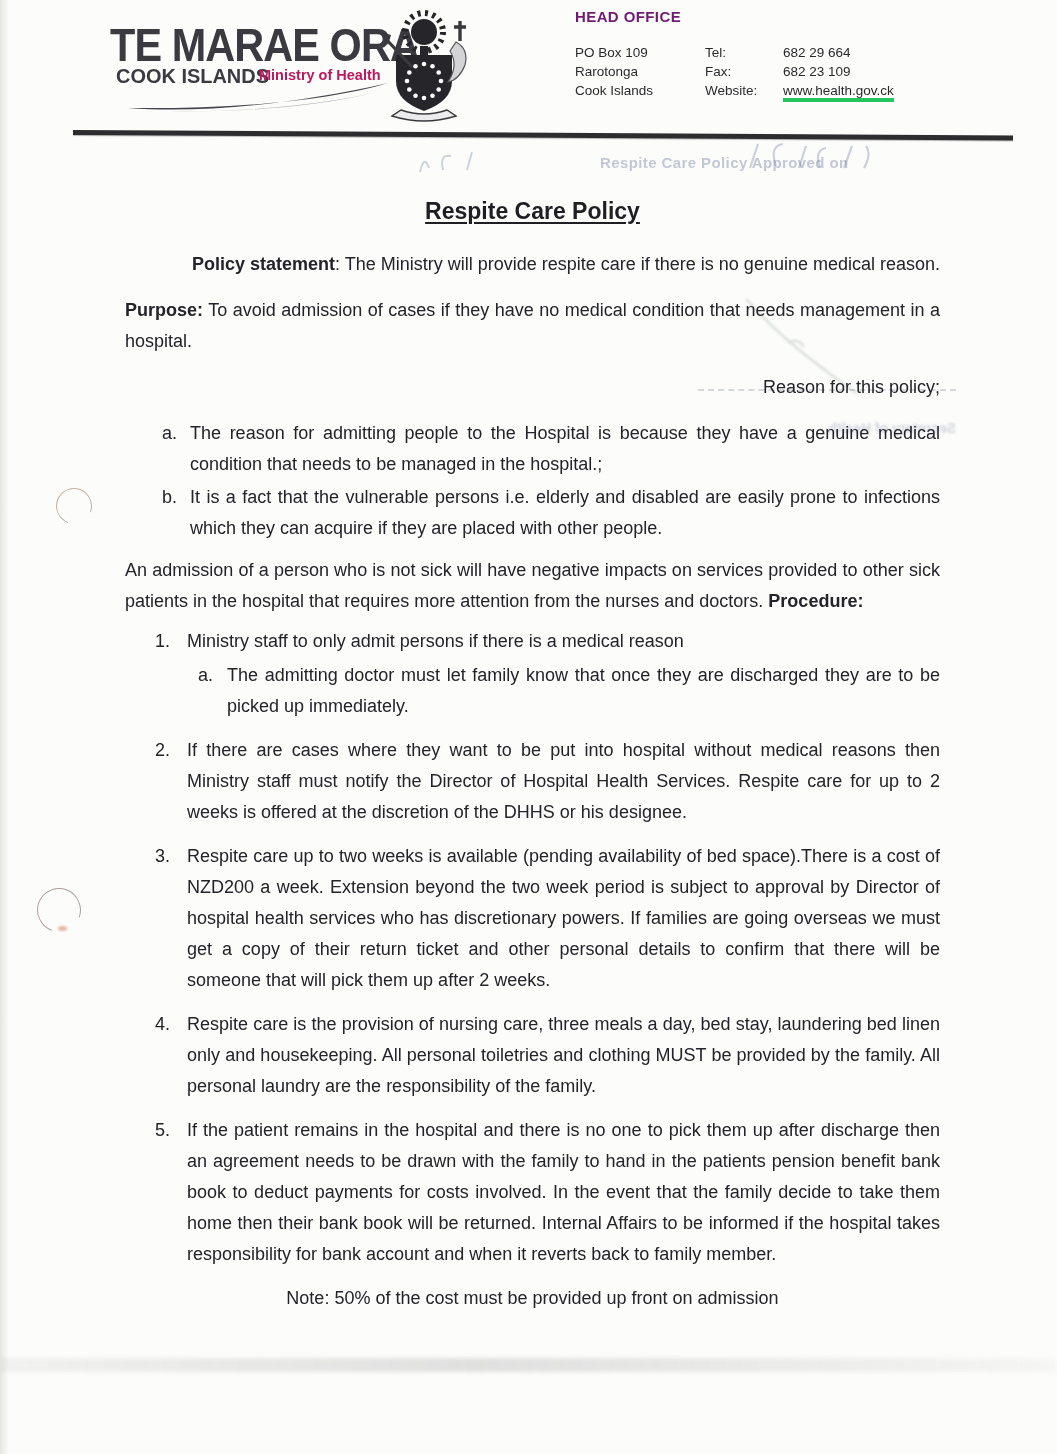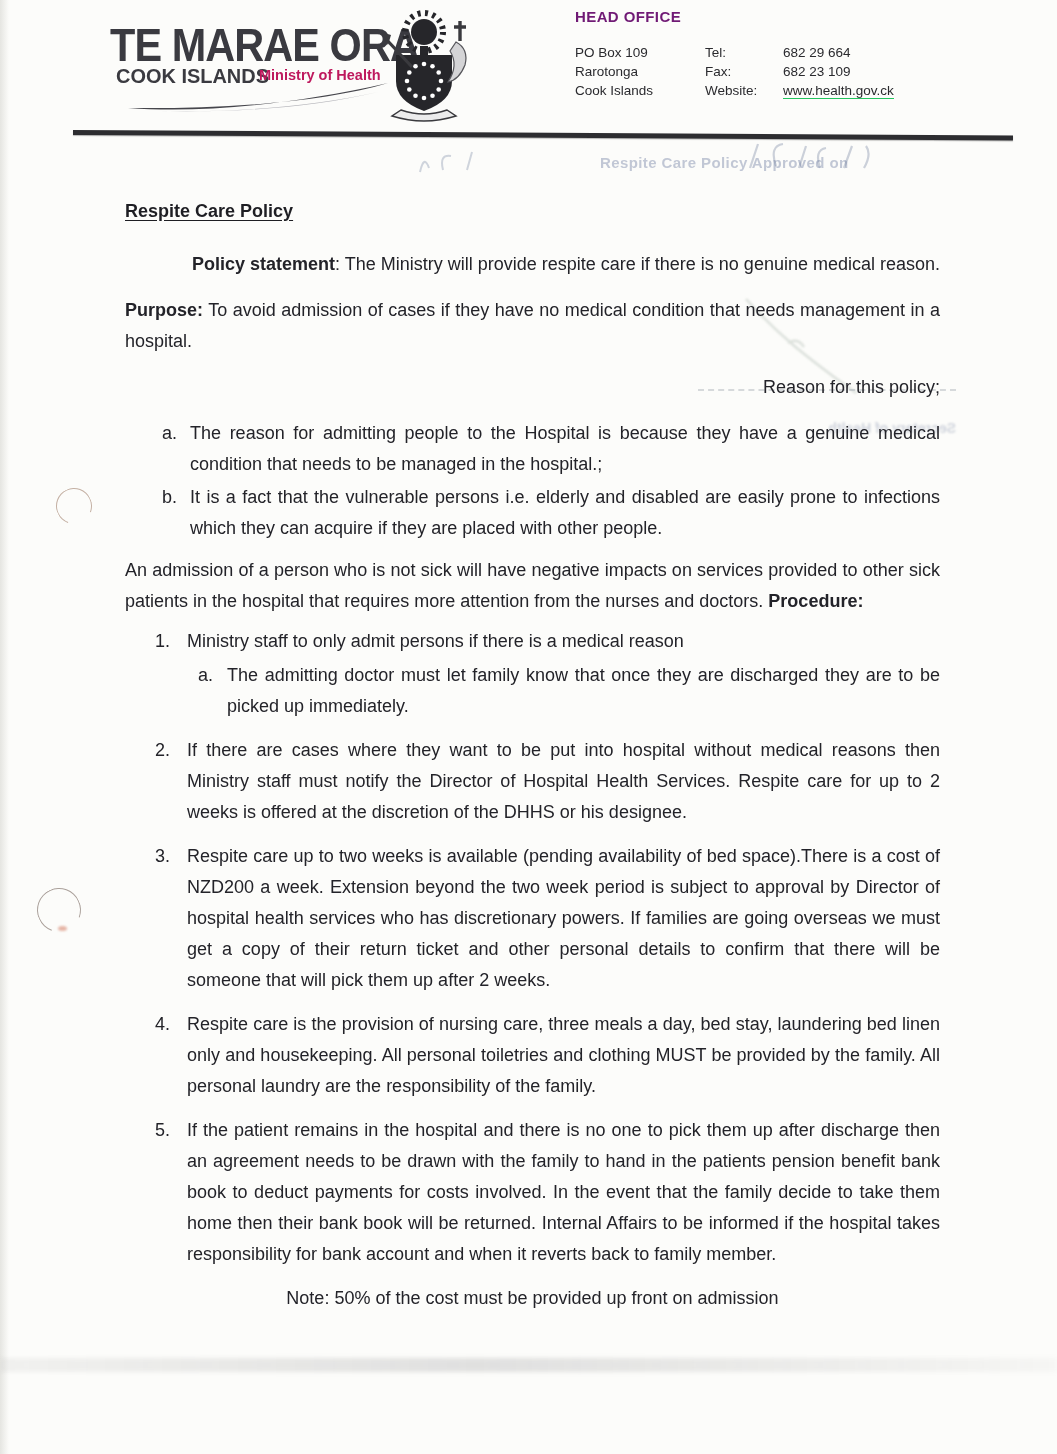--- a/index.html
+++ b/index.html
@@ -40,21 +40,21 @@
   }
   .addr {
     position:absolute; left:575px; top:43px;
     font-size:13.5px; line-height:19px; color:#2a2a2e;
   }
   .contacts {
     position:absolute; left:705px; top:43px;
     display:grid; grid-template-columns:62px auto; column-gap:16px;
     font-size:13.5px; line-height:19px; color:#2a2a2e;
   }
-  .website-link { border-bottom:1px solid #22c55e; }
+  .website-link { border-bottom:4px solid #22c55e; }
 
   .rule {
     position:absolute; left:73px; top:130px; width:940px; height:5px;
     background:#2d2d30; transform:rotate(0.33deg); transform-origin:left center;
     box-shadow:0 1px 1px rgba(0,0,0,.25);
   }
 
   
   .bleed { position:absolute; pointer-events:none; }
   .bleed-approval {
@@ -96,21 +96,21 @@
     position:absolute; left:58px; top:926px; width:9px; height:5px;
     background:rgba(205,95,65,.45); border-radius:50%; filter:blur(1px);
   }
 
   
   .doc {
     position:absolute; left:125px; top:196px; width:815px;
     font-size:18px; line-height:31px; color:#232329;
   }
   .doc-title {
-    font-weight:700; font-size:18px;
+    text-align:center; font-weight:700; font-size:23px;
     text-decoration:underline; text-underline-offset:3px;
     color:#1e1e23; margin:0 0 22px 0;
   }
   .para { margin:0 0 15px 0; text-align:justify; }
   .para.single { text-align:right; }
   .lead { font-weight:700; }
   .rlist { margin:6px 0 11px 0; }
   .rlist .li { display:flex; margin:0 0 2px 37px; }
   .rlist .m  { flex:none; width:28px; }
   .rlist .t  { flex:1; text-align:justify; }

